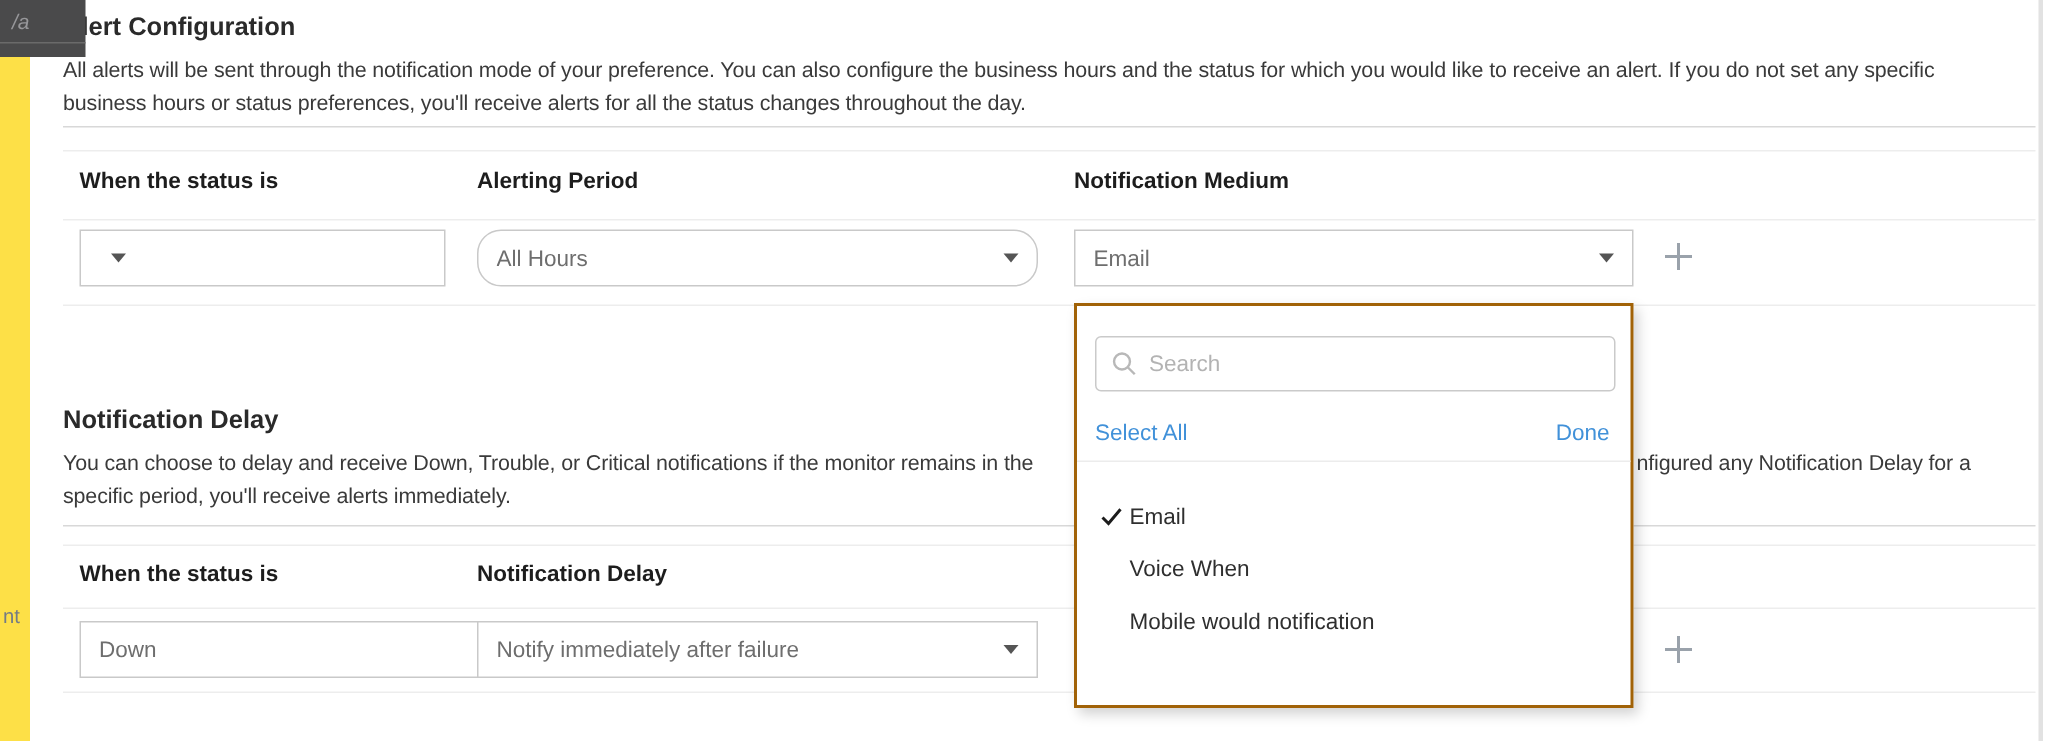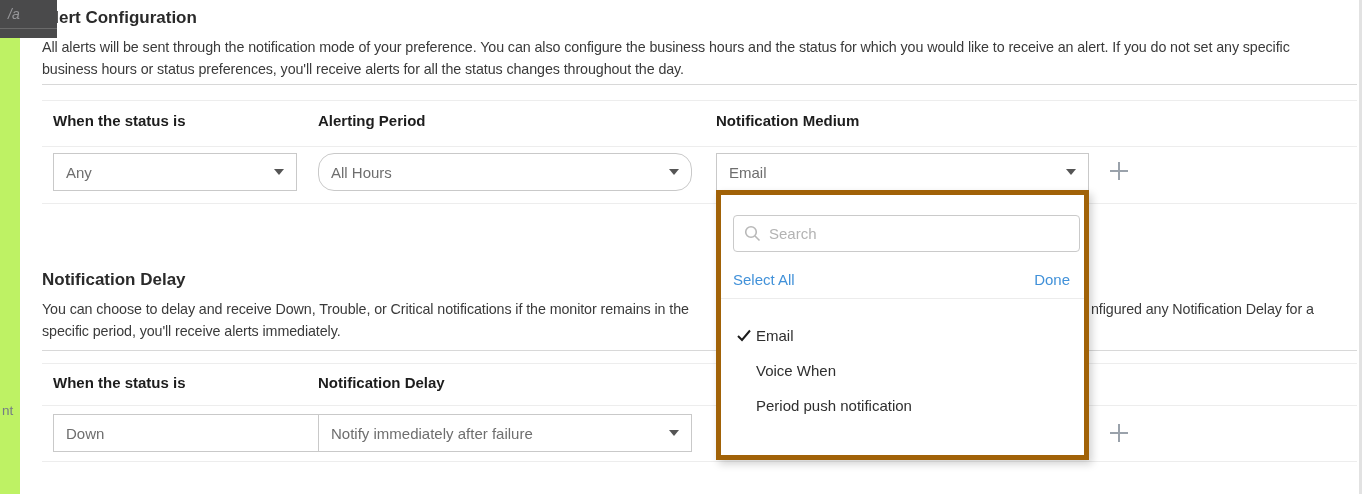--- a/index.html
+++ b/index.html
@@ -4,21 +4,21 @@
 <style>
   * { margin:0; padding:0; box-sizing:border-box; }
   html,body { width:1363px; height:494px; }
   body {
     position:relative; background:#ffffff; overflow:hidden;
     font-family:"Liberation Sans", sans-serif; color:#333;
   }
   .abs { position:absolute; }
 
   
-  .sidebar { left:0; top:0; width:20px; height:494px; background:#bef264; }
+  .sidebar { left:0; top:0; width:20px; height:494px; background:#fde047; }
   .sidebar-frag { position:absolute; left:2px; top:403px; color:#747c85; font-size:13.5px; }
   .path-box { left:0; top:0; width:57px; height:38px; background:#4a4a4b; z-index:3; }
   .path-box .frag { position:absolute; left:8px; top:6px; font-style:italic; color:#97979a; font-size:14px; }
   .path-box .pb-line { position:absolute; left:0; bottom:9px; width:100%; height:1px; background:#6a6a6a; }
   .scroll-strip { left:1359px; top:0; width:3px; height:494px; background:#e2e2e2; }
 
   
   .h-title { font-size:17px; font-weight:bold; color:#2a2a2a; white-space:nowrap; }
   .desc { font-size:14.3px; color:#3a3a3a; white-space:nowrap; letter-spacing:-0.1px; }
   .divider { height:1px; background:#d8d8d8; }
@@ -33,22 +33,22 @@
   .select .value { font-size:15px; color:#6e6e6e; flex:1; white-space:nowrap; overflow:hidden; }
   .caret {
     width:0; height:0; margin-left:8px;
     border-left:5px solid transparent; border-right:5px solid transparent;
     border-top:6px solid #555;
   }
   .plus-btn { width:24px; height:24px; cursor:pointer; display:flex; align-items:center; justify-content:center; }
 
   
   .panel {
-    left:716px; top:190px; width:373px; height:270px; background:#fff;
-    border:5px solid #a16207; box-shadow:3px 4px 8px rgba(0,0,0,0.18); z-index:10;
+    left:716px; top:202px; width:373px; height:270px; background:#fff;
+    border:2px solid #a16207; box-shadow:3px 4px 8px rgba(0,0,0,0.18); z-index:10;
   }
   .search-wrap {
     position:absolute; left:12px; top:20px; width:347px; height:37px;
     border:1px solid #cacaca; border-radius:4px; display:flex; align-items:center; padding:0 10px; background:#fff;
   }
   .search-wrap input {
     border:none; outline:none; flex:1; font-family:"Liberation Sans", sans-serif;
     font-size:15px; color:#555; margin-left:8px; background:transparent;
   }
   .search-wrap input::placeholder { color:#b3b3b3; }
@@ -78,21 +78,20 @@
 
 <div class="abs hline" style="left:42px; top:100px; width:1315px;"></div>
 <div class="abs hline" style="left:42px; top:146px; width:1315px;"></div>
 <div class="abs hline" style="left:42px; top:203px; width:1315px;"></div>
 
 <div class="abs field-label" style="left:53px; top:112px;">When the status is</div>
 <div class="abs field-label" style="left:318px; top:112px;">Alerting Period</div>
 <div class="abs field-label" style="left:716px; top:112px;">Notification Medium</div>
 
 <div class="abs select" style="left:53px; top:153px; width:244px;">
-  <span class="value">Any</span>
   <span class="caret"></span>
 </div>
 <div class="abs select" style="left:318px; top:153px; width:374px;border-radius:16px;">
   <span class="value">All Hours</span>
   <span class="caret"></span>
 </div>
 <div class="abs select" style="left:716px; top:153px; width:373px;">
   <span class="value">Email</span>
   <span class="caret"></span>
 </div>
@@ -146,16 +145,16 @@
     <div class="option">
       <svg class="chk" width="14" height="13" viewBox="0 0 14 13">
         <polyline points="1,7 5,11 13,1.5" fill="none" stroke="#1c1c1c" stroke-width="2"></polyline>
       </svg>
       <span class="opt-label">Email</span>
     </div>
     <div class="option">
       <span class="opt-label">Voice When</span>
     </div>
     <div class="option">
-      <span class="opt-label">Period push notification</span>
+      <span class="opt-label">Mobile would notification</span>
     </div>
   </div>
 </div>
 
 </body></html>

